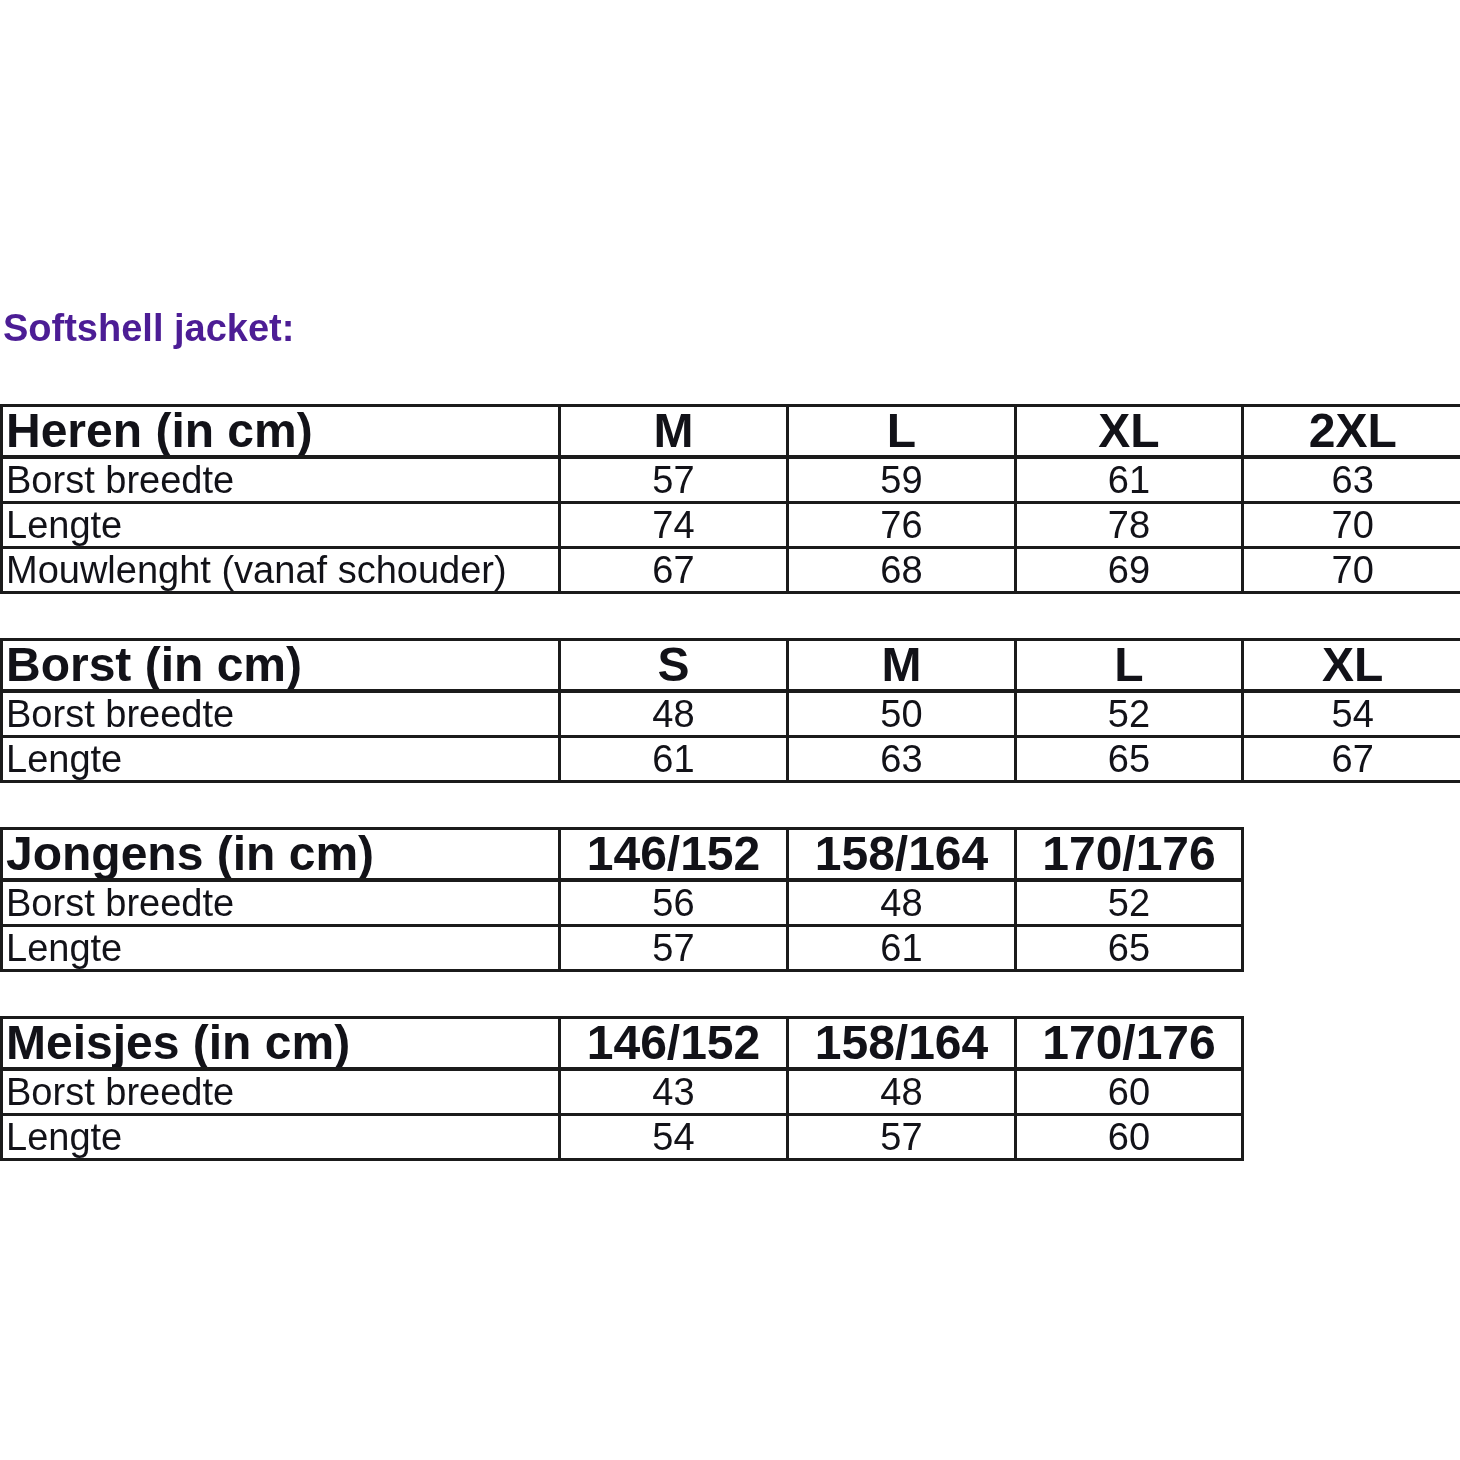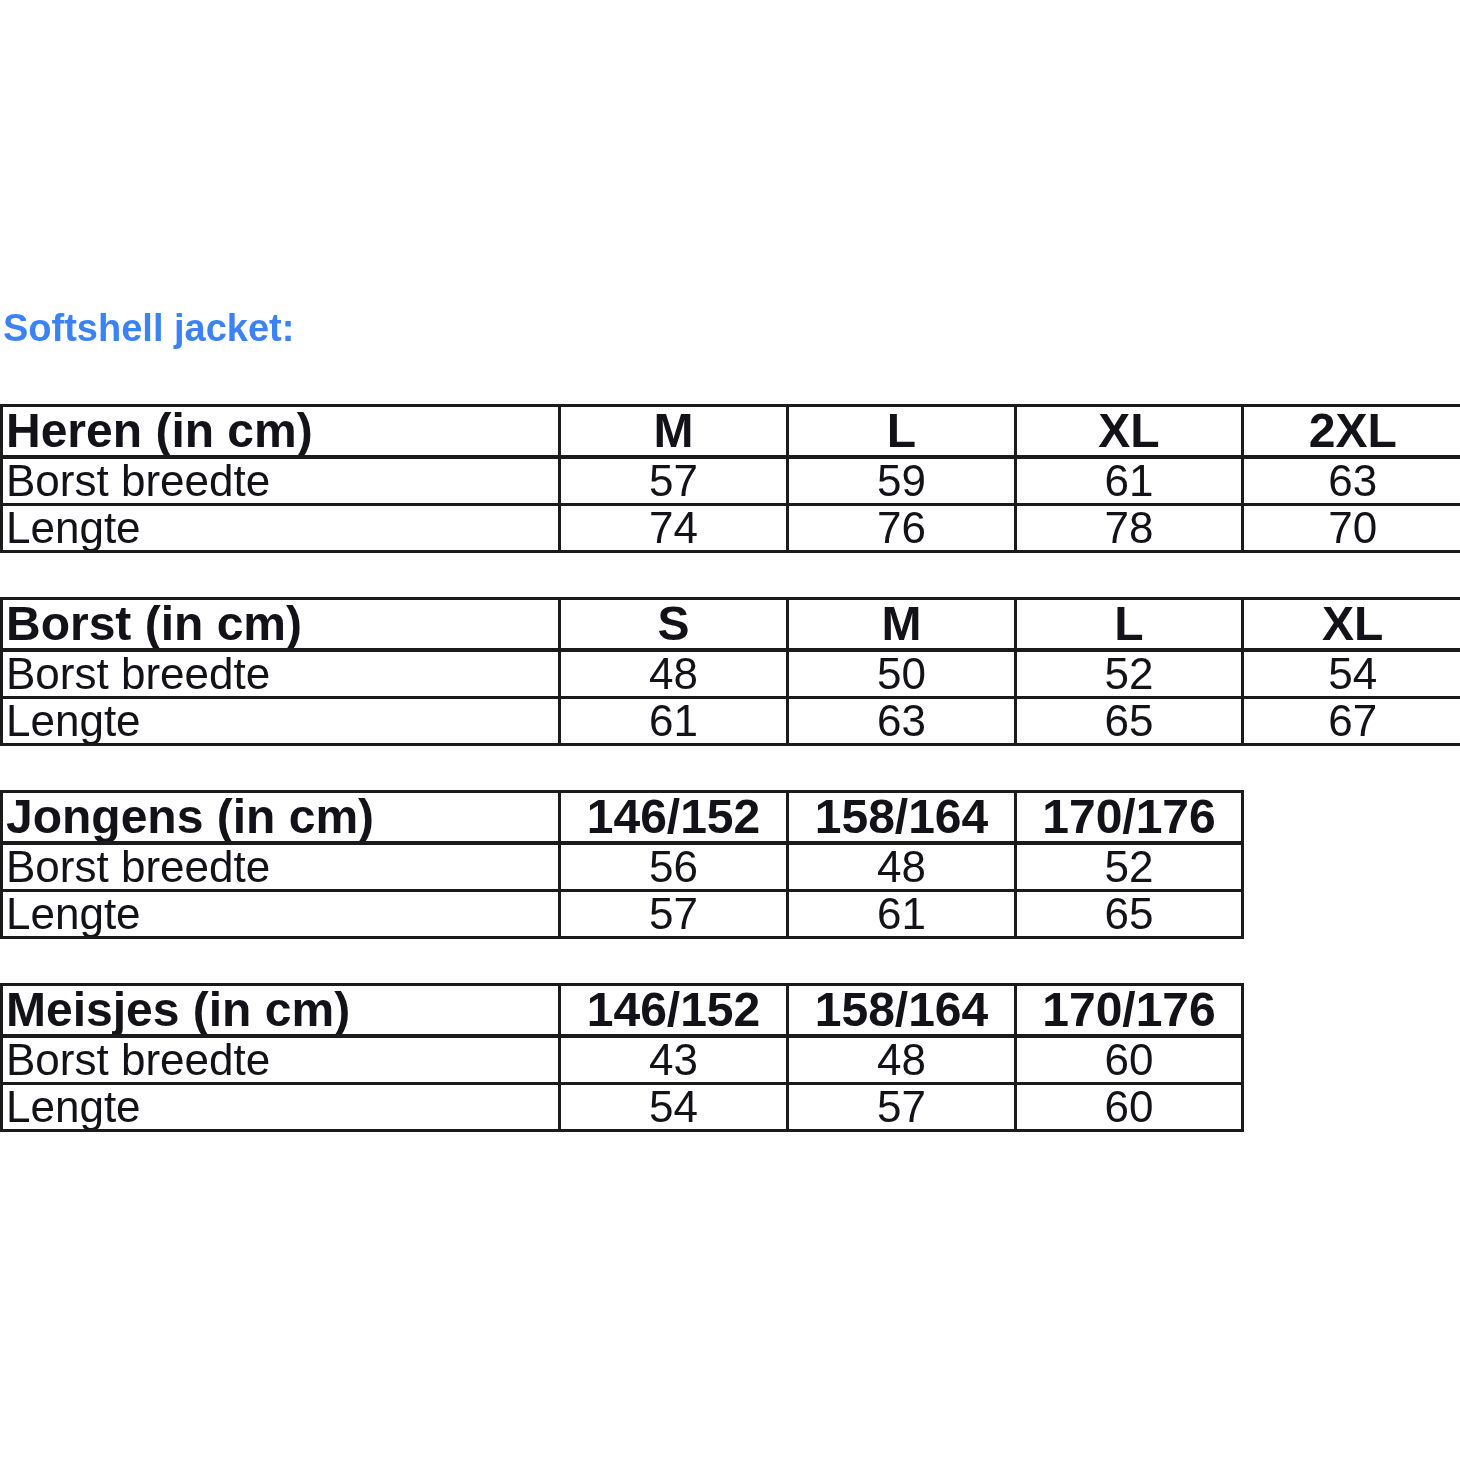--- a/index.html
+++ b/index.html
@@ -17,38 +17,38 @@
     width: 1460px;
     height: 1460px;
     padding-top: 308px;
   }
   h1.doc-title {
     margin: 0 0 56px 0;
     padding-left: 3px;
     font-size: 38px;
     line-height: 40px;
     font-weight: bold;
-    color: #3b82f6;
+    color: #4c1d95;
   }
   table.size-table {
     border-collapse: collapse;
     table-layout: fixed;
     margin: 0 0 44px 0;
   }
   table.size-table.full { width: 1460px; }
   table.size-table.narrow { width: 1241px; border-radius: 14px; }
   col.c-label { width: 558px; }
   col.c-size  { width: 228px; }
   col.c-size3 { width: 227px; }
   col.c-last  { width: 219px; }
   .size-table th, .size-table td {
     border: 3px solid #1b1b1b;
     height: 42px;
     padding: 0;
-    font-size: 44px;
+    font-size: 38px;
     line-height: 1;
     text-align: center;
     vertical-align: middle;
     white-space: nowrap;
     overflow: hidden;
   }
   .size-table th {
     font-size: 48px;
     font-weight: bold;
     border-bottom-width: 4px;
@@ -91,20 +91,27 @@
         <td>61</td>
         <td>63</td>
       </tr>
       <tr>
         <td class="label-cell">Lengte</td>
         <td>74</td>
         <td>76</td>
         <td>78</td>
         <td>70</td>
       </tr>
+      <tr>
+        <td class="label-cell">Mouwlenght (vanaf schouder)</td>
+        <td>67</td>
+        <td>68</td>
+        <td>69</td>
+        <td>70</td>
+      </tr>
     </tbody>
   </table>
 
   <table class="size-table full">
     <colgroup>
       <col class="c-label">
         <col class="c-size">
         <col class="c-size">
         <col class="c-size3">
         <col class="c-last">

